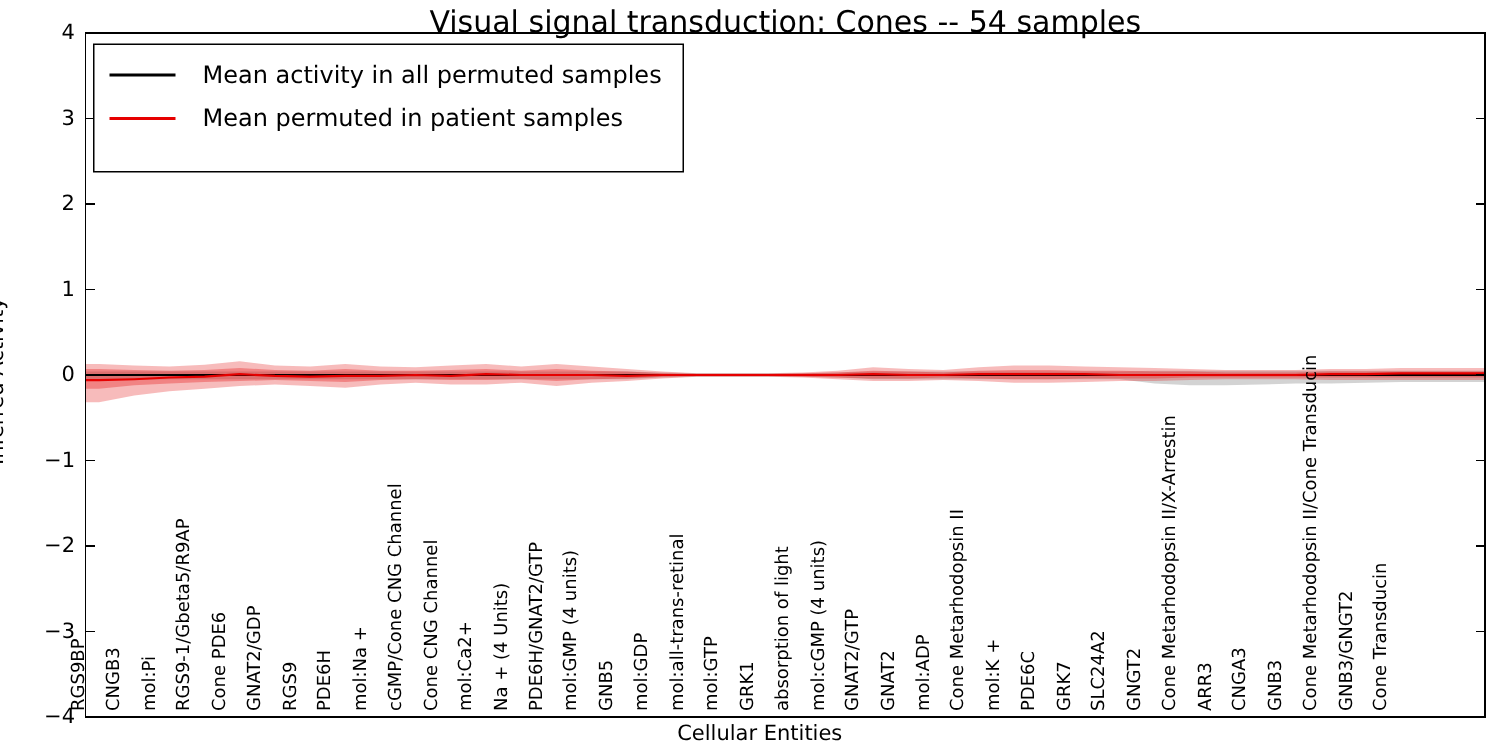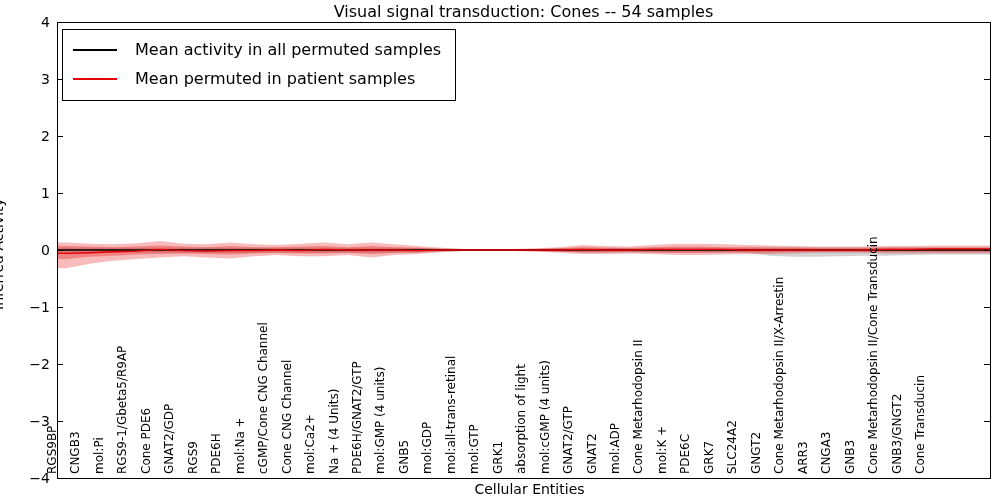--- a/index.html
+++ b/index.html
@@ -1,29 +1,29 @@
 <!DOCTYPE html>
 <html><head>
 <meta charset="utf-8">
 <style>
   html,body{margin:0;padding:0;background:#fff;}
   #stage{position:relative;width:1000px;height:500px;background:#ffffff;
          font-family:"DejaVu Sans","Liberation Sans",sans-serif;color:#000;overflow:hidden;}
   #plot-svg{position:absolute;left:0;top:0;}
   .chart-title{position:absolute;left:57px;top:2px;width:933px;text-align:center;
-               font-size:16px;color:#000;}
-  .x-axis-label{position:absolute;left:63px;top:481px;width:933px;text-align:center;font-size:14px;}
+               font-size:20px;color:#000;}
+  .x-axis-label{position:absolute;left:40px;top:481px;width:933px;text-align:center;font-size:14px;}
   .y-axis-label{position:absolute;left:6px;top:294px;transform-origin:0 100%;
                 transform:rotate(-90deg);white-space:nowrap;font-size:14px;line-height:16px;height:16px;}
   .ytick{position:absolute;left:8px;width:42px;text-align:right;font-size:14px;line-height:18px;}
   .xtick{position:absolute;top:460px;height:14px;line-height:14px;font-size:12px;
          transform-origin:0 100%;transform:rotate(-90deg);white-space:nowrap;}
   #y-tick-labels,#x-tick-labels{position:absolute;left:0;top:0;width:1000px;height:500px;pointer-events:none;}
   .legend{position:absolute;left:62px;top:29px;border:1px solid #000;background:#fff;
-          padding:5px 14px 7px 10px;}
+          padding:5px 14px 21px 10px;}
   .legend-row{display:flex;align-items:center;height:29px;}
   .legend-swatch{display:inline-block;width:44px;height:2px;margin-right:18px;}
   .legend-label{font-size:16px;white-space:nowrap;}
 </style>
 </head>
 <body>
 
 <div id="stage">
   <svg id="plot-svg" width="1000" height="500">
       <polygon points="57.0,247.7 66.0,247.7 89.5,247.7 112.9,247.7 136.4,247.7 159.8,247.7 183.3,247.7 206.8,247.7 230.2,247.7 253.7,247.7 277.1,247.7 300.6,247.7 324.1,247.7 347.5,247.7 371.0,247.7 394.4,247.7 417.9,247.7 441.4,248.3 464.8,248.9 488.3,248.9 511.7,248.9 535.2,248.9 558.6,248.3 582.1,247.7 605.6,247.7 629.0,247.7 652.5,247.7 675.9,247.7 699.4,247.7 722.9,247.7 746.3,247.7 769.8,247.2 793.2,247.2 816.7,247.2 840.2,247.2 863.6,247.2 887.1,247.2 910.5,247.2 934.0,247.2 990.0,247.2 990.0,254.6 934.0,254.6 910.5,255.1 887.1,255.7 863.6,255.7 840.2,256.3 816.7,256.8 793.2,256.8 769.8,255.7 746.3,252.8 722.9,252.8 699.4,252.8 675.9,252.8 652.5,252.8 629.0,252.8 605.6,252.8 582.1,252.8 558.6,251.7 535.2,251.1 511.7,251.1 488.3,251.1 464.8,251.1 441.4,251.7 417.9,252.8 394.4,252.8 371.0,252.8 347.5,252.8 324.1,252.8 300.6,252.8 277.1,252.8 253.7,252.8 230.2,252.8 206.8,252.8 183.3,252.8 159.8,252.8 136.4,252.8 112.9,252.8 89.5,253.4 66.0,253.4 57.0,253.4" fill="rgba(130,130,130,0.35)"></polygon>

